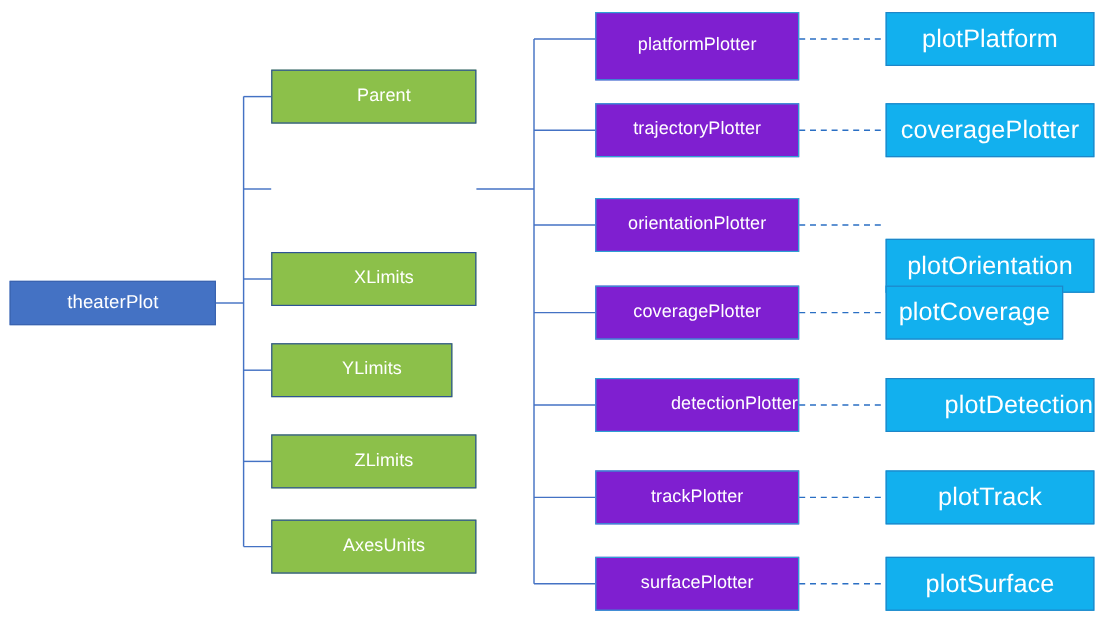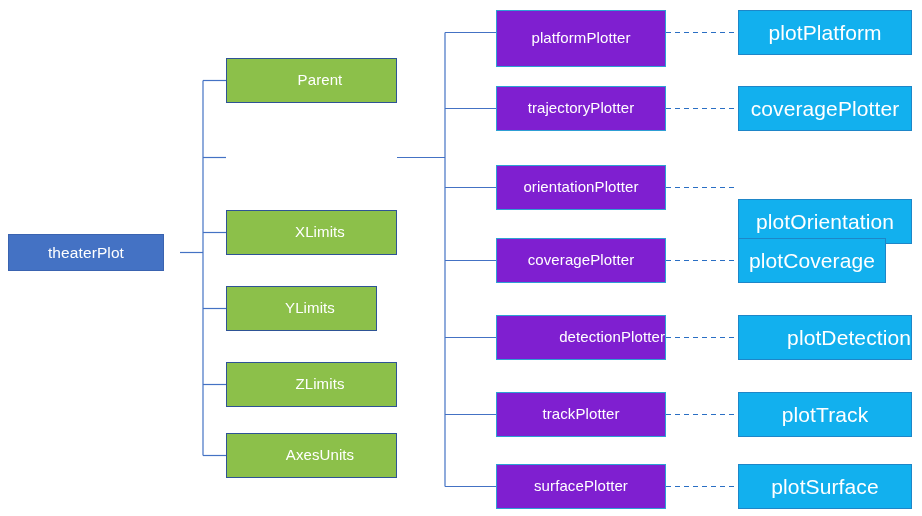--- a/index.html
+++ b/index.html
@@ -86,21 +86,21 @@
       <line x1="445" y1="486.5" x2="496" y2="486.5" stroke="#4472C4" stroke-width="1.2"></line>
       <line x1="666" y1="32.5" x2="738" y2="32.5" stroke="#2A6FC4" stroke-width="1.2" stroke-dasharray="5,4"></line>
       <line x1="666" y1="108.5" x2="738" y2="108.5" stroke="#2A6FC4" stroke-width="1.2" stroke-dasharray="5,4"></line>
       <line x1="666" y1="187.5" x2="738" y2="187.5" stroke="#2A6FC4" stroke-width="1.2" stroke-dasharray="5,4"></line>
       <line x1="666" y1="260.5" x2="738" y2="260.5" stroke="#2A6FC4" stroke-width="1.2" stroke-dasharray="5,4"></line>
       <line x1="666" y1="337.5" x2="738" y2="337.5" stroke="#2A6FC4" stroke-width="1.2" stroke-dasharray="5,4"></line>
       <line x1="666" y1="414.5" x2="738" y2="414.5" stroke="#2A6FC4" stroke-width="1.2" stroke-dasharray="5,4"></line>
       <line x1="666" y1="486.5" x2="738" y2="486.5" stroke="#2A6FC4" stroke-width="1.2" stroke-dasharray="5,4"></line>
     </svg>
 
-  <div class="node node-root" style="left: 8px; top: 234px; width: 156px; height: 37px;">
+  <div class="node node-root" style="left: 8px; top: 234px; width: 172px; height: 37px;">
     <span>theaterPlot</span>
   </div>
 
   <div class="node node-prop" style="left: 226px; top: 58px; width: 171px; height: 45px;">
     <span>Parent</span>
   </div>
   <div class="node node-prop" style="left: 226px; top: 210px; width: 171px; height: 45px;">
     <span>XLimits</span>
   </div>
   <div class="node node-prop" style="left: 226px; top: 286px; width: 151px; height: 45px;">

